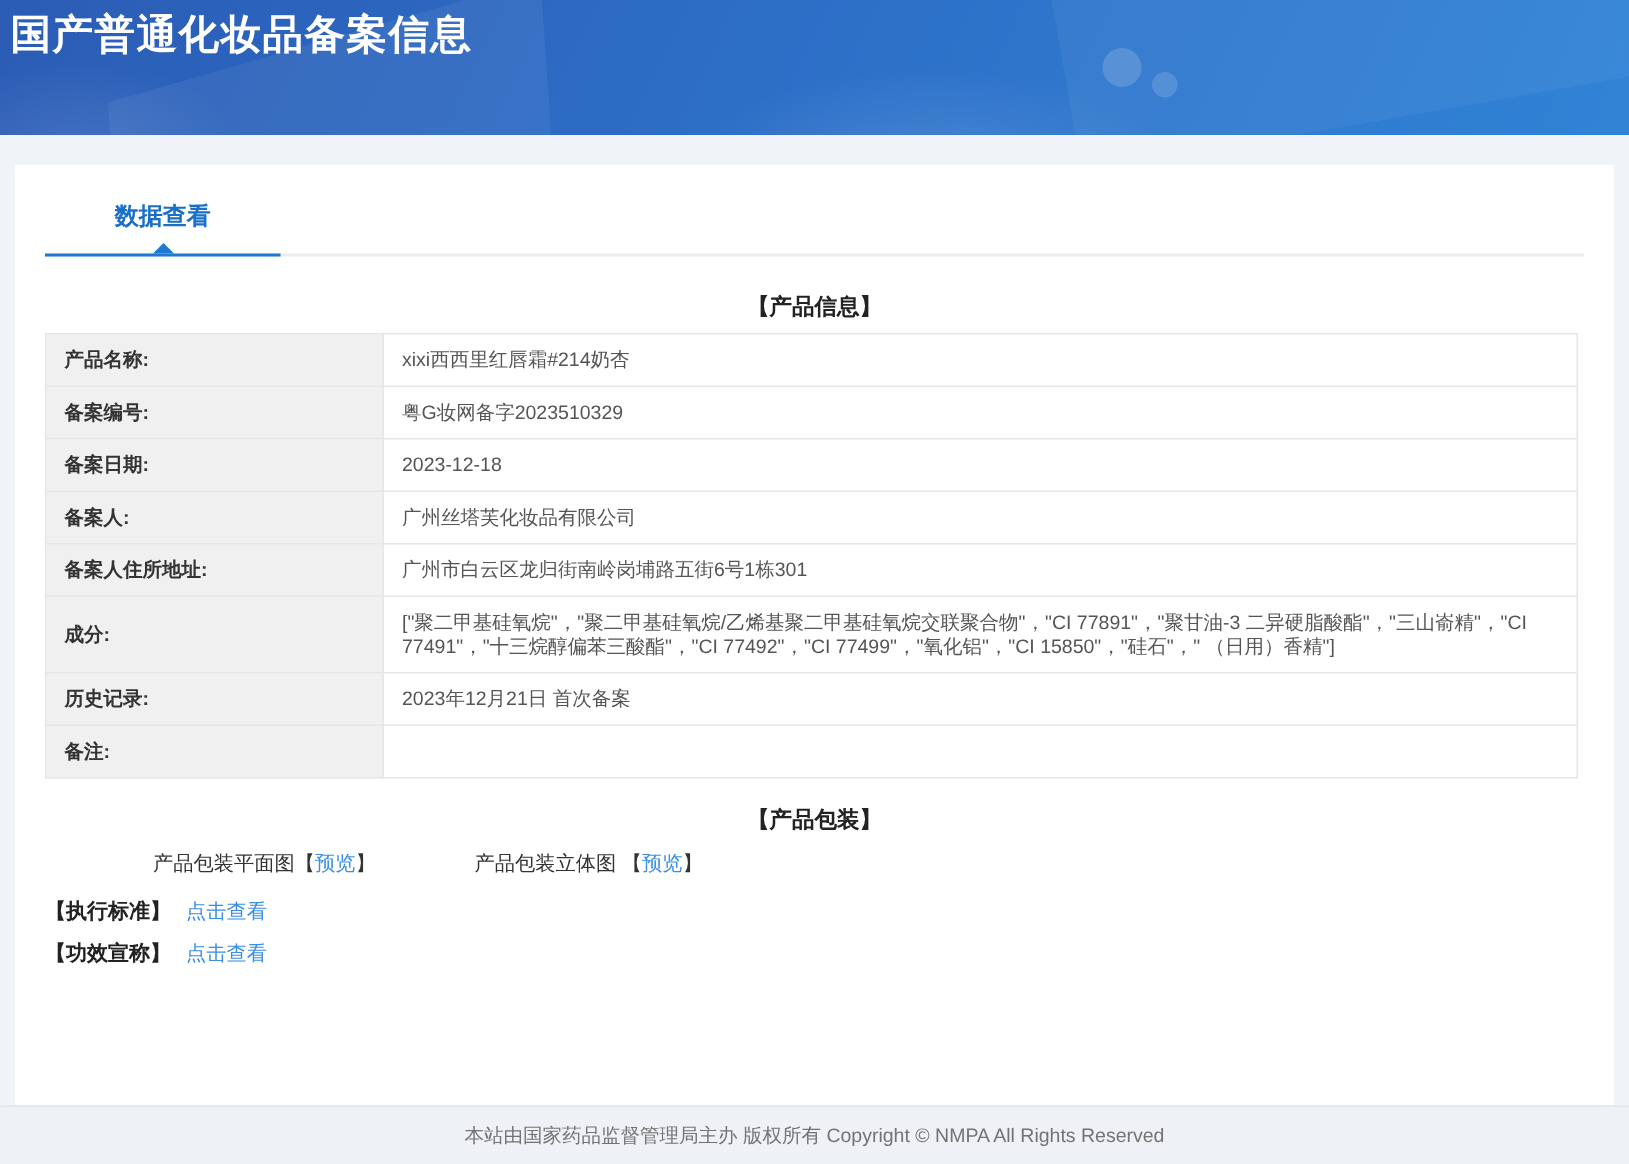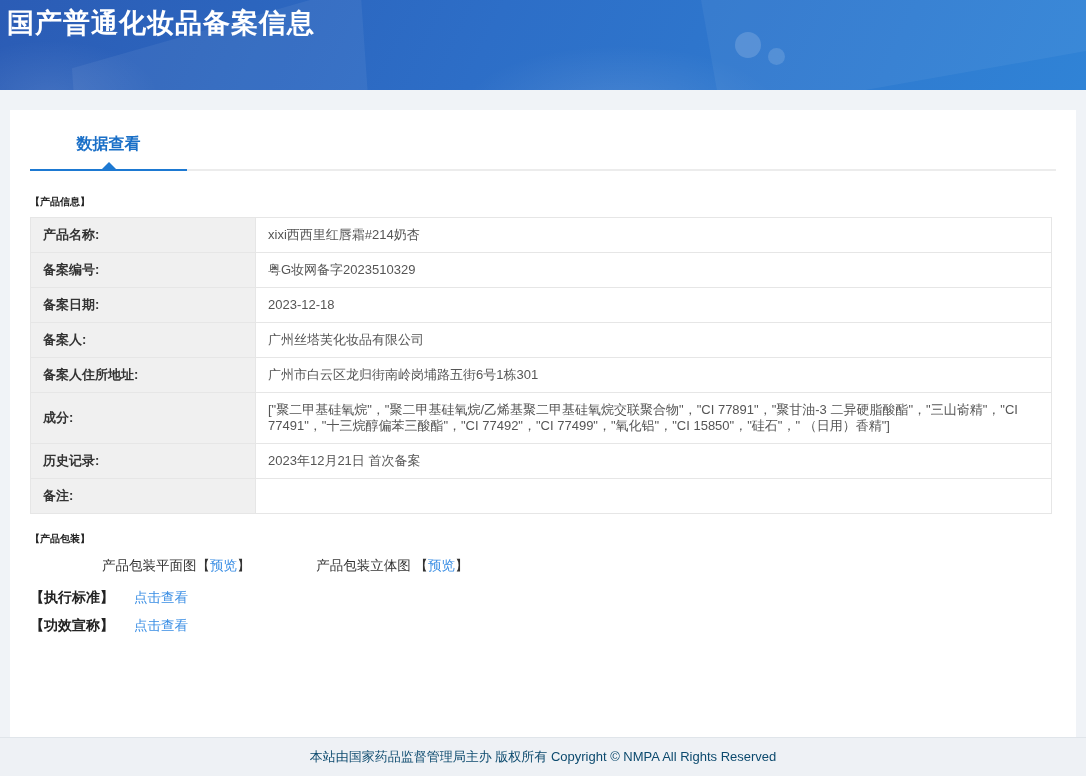--- a/index.html
+++ b/index.html
@@ -59,48 +59,48 @@
   .tab-active .tab-underline {
     position:absolute; left:0; bottom:-2px; width:100%; height:2px;
     background:#1d79d2;
   }
   .tab-active .tab-arrow {
     position:absolute; left:50%; bottom:0; margin-left:-7px;
     width:0; height:0;
     border-left:7px solid transparent; border-right:7px solid transparent;
     border-bottom:7px solid #1d79d2;
   }
-  .section-title { margin-top:24px; font-size:10px; font-weight:bold; color:#222; }
+  .section-title { margin-top:24px; font-size:15px; font-weight:bold; color:#222;text-align:center; }
   
   table.info {
     margin-top:8px; width:1022px;
     border-collapse:collapse;
     border:1px solid #0f766e;
     font-size:13px;
   }
   table.info td { border:1px solid #e6e6e6; padding:9px 12px; line-height:16px; vertical-align:middle; }
   table.info td.lbl {
     width:225px; background:#f0f0f0; color:#333; font-weight:bold; white-space:nowrap;
   }
   table.info td.val { color:#555; }
   
   .pkg-title { margin-top:18px; }
   .pkg-row { margin-top:11px; font-size:13.5px; color:#333; padding-left:72px; }
   .pkg-item { display:inline-block; }
   .pkg-item + .pkg-item { margin-left:62px; }
   .link { color:#3a8ee4; text-decoration:none; cursor:pointer; }
   .inline-row { margin-top:14px; font-size:14px; color:#222; }
   .inline-row .sec { font-weight:bold; }
-  .inline-row .link { font-size:13.5px; margin-left:20px; }
+  .inline-row .link { font-size:13.5px; margin-left:10px; }
   
   .footer {
     flex:0 0 39px; margin-top:0;
     background:#eef1f5; border-top:1px solid #e0e5ea;
     display:flex; align-items:center; justify-content:center;
-    font-size:13px; color:#0c4a6e;
+    font-size:13px; color:#737373;
   }
 </style>
 </head>
 <body>
 
 <div class="header">
   <div class="deco-band"></div>
   <div class="deco-band2"></div>
   <div class="deco-glow"></div>
   <div class="deco-glow2"></div>

